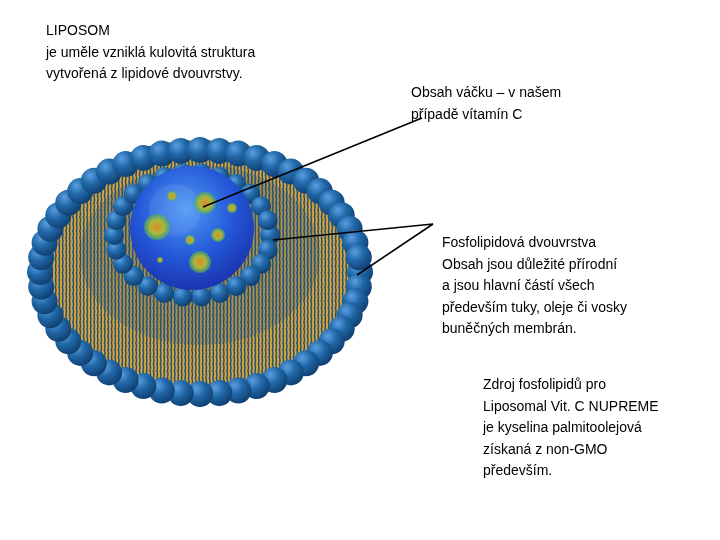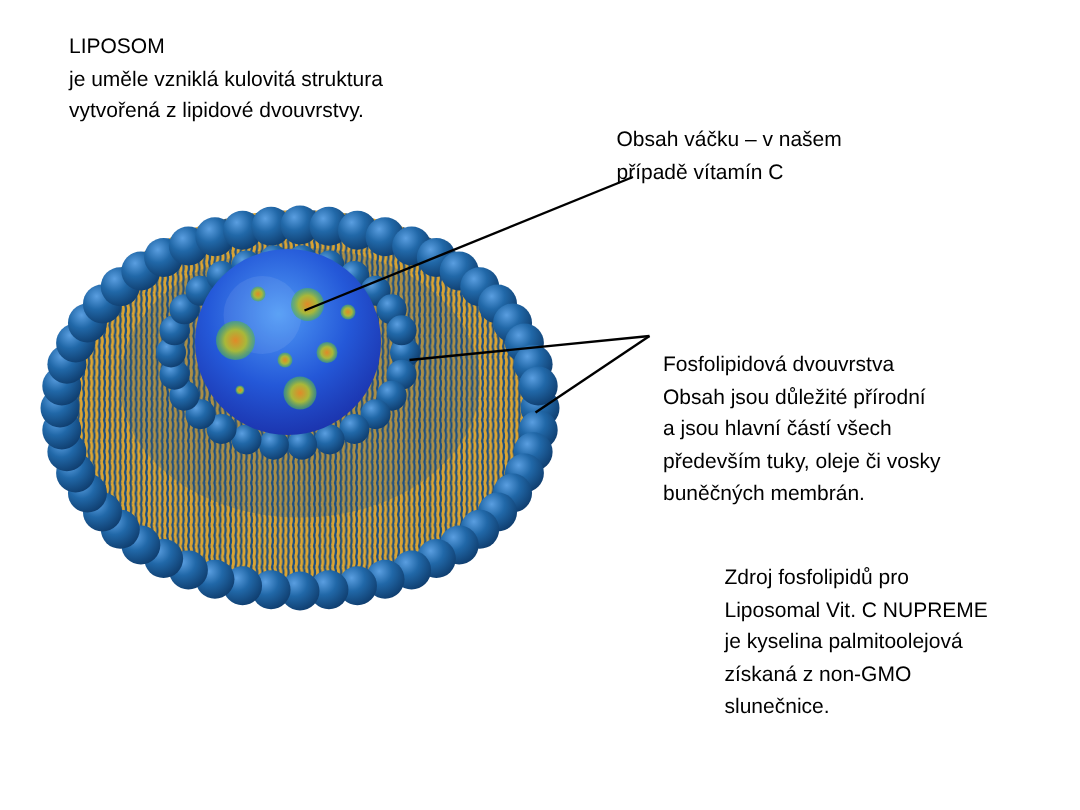--- a/index.html
+++ b/index.html
@@ -167,14 +167,14 @@
   <span class="line">a jsou hlavní částí všech</span>
   <span class="line">především tuky, oleje či vosky</span>
   <span class="line">buněčných membrán.</span>
 </div>
 
 <div id="label-source" class="txt">
   <span class="line">Zdroj fosfolipidů pro</span>
   <span class="line">Liposomal Vit. C NUPREME</span>
   <span class="line">je kyselina palmitoolejová</span>
   <span class="line">získaná z non-GMO</span>
-  <span class="line">slunečnice.</span>
+  <span class="line">především.</span>
 </div>
 
 </body></html>

